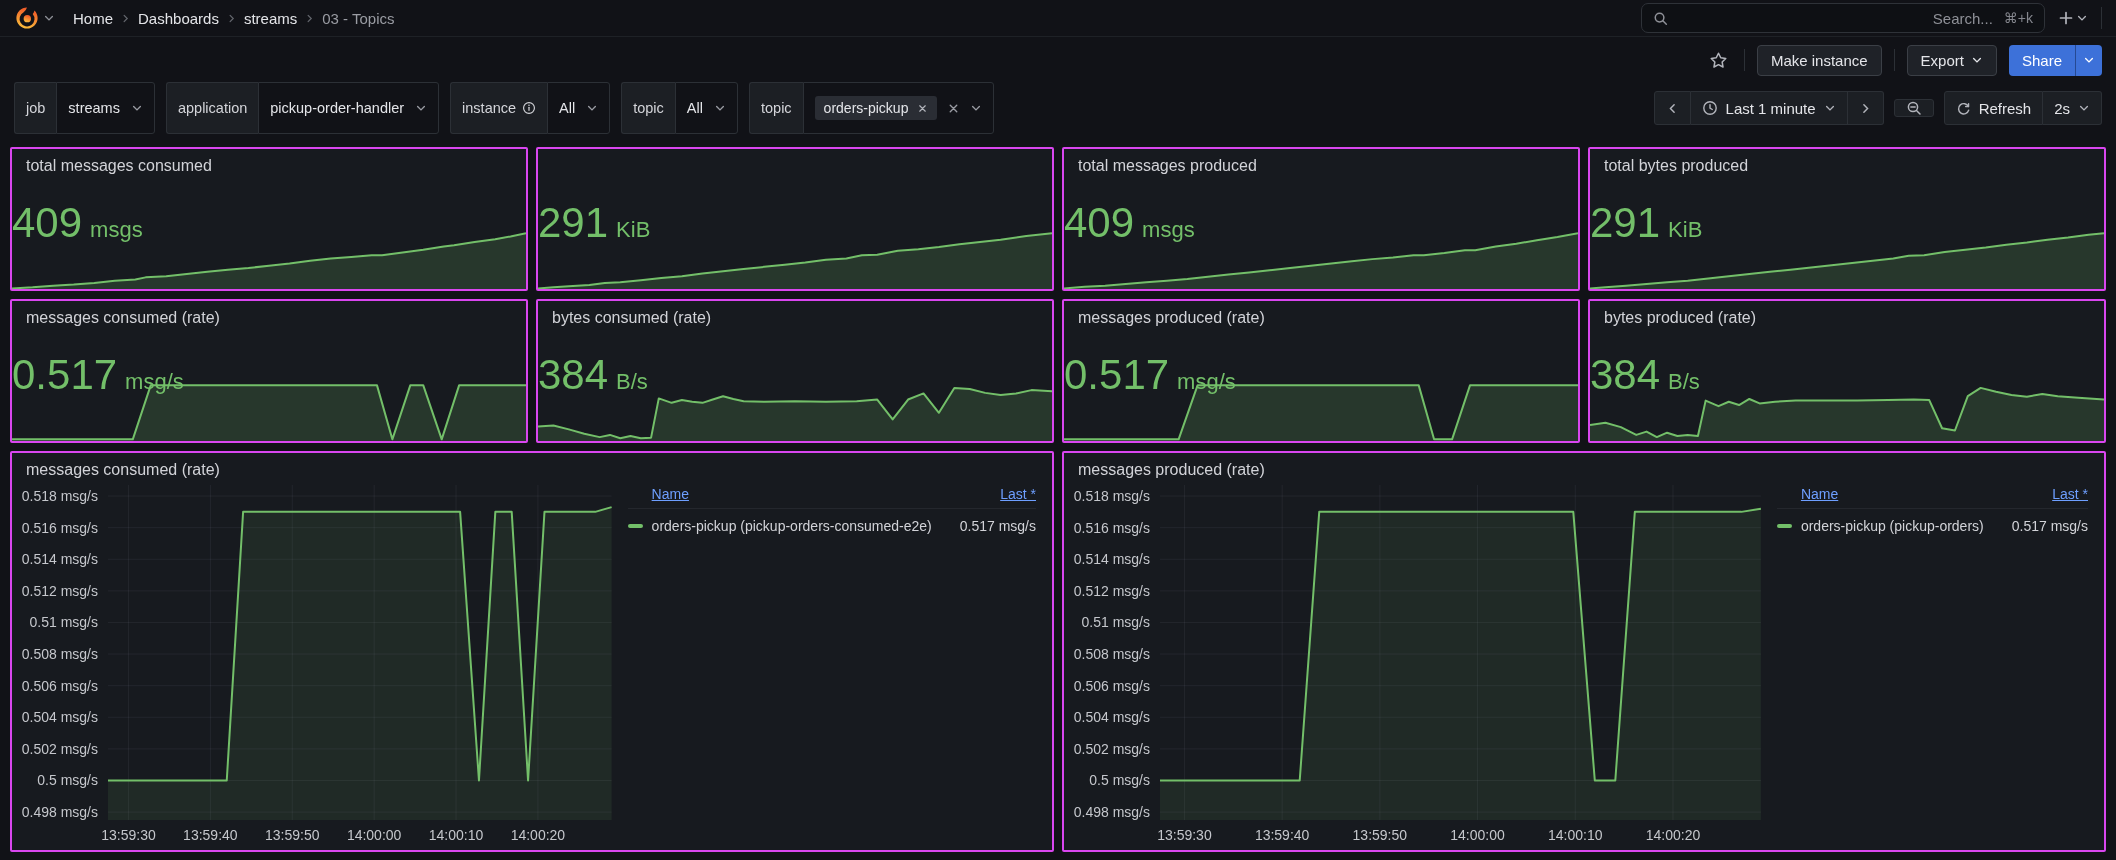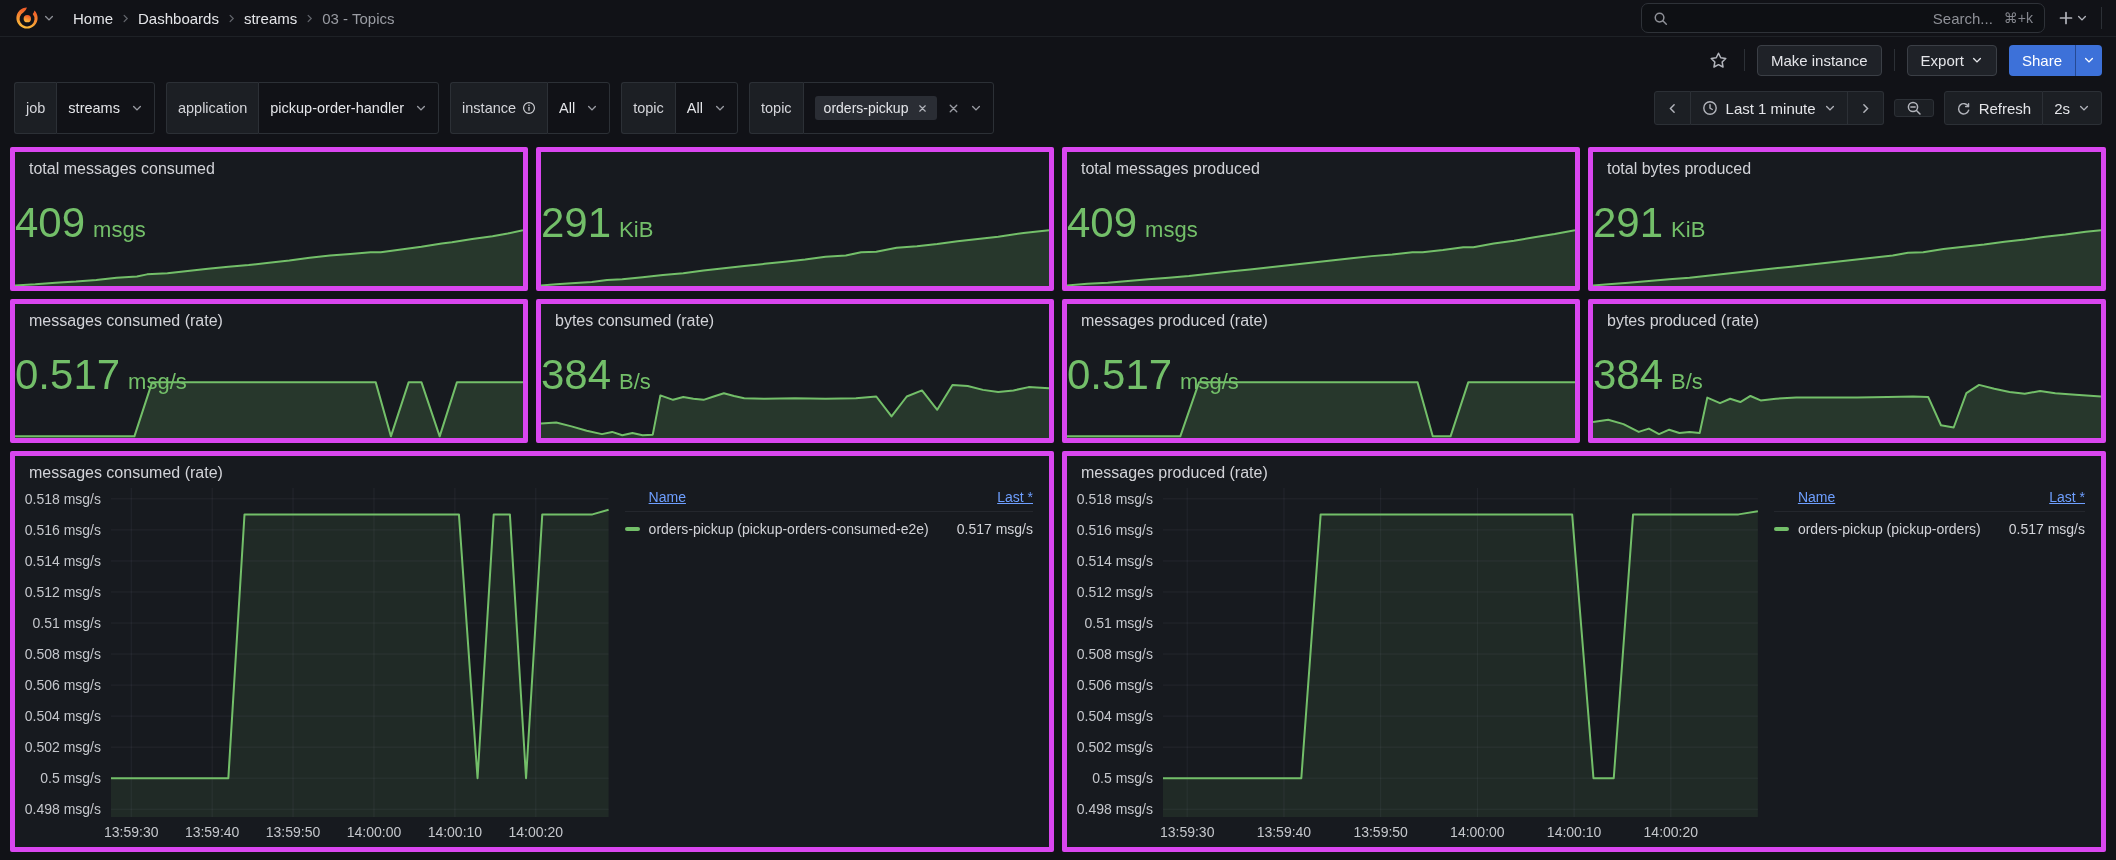--- a/index.html
+++ b/index.html
@@ -58,21 +58,21 @@
   .tgroup .tbtn:first-child { border-radius:3px 0 0 3px; }
   .tgroup .tbtn:last-child { border-radius:0 3px 3px 0; }
   .tbtn.solo { border-radius:3px; }
   .tbtn .dim { color:#b2b4bb; display:flex; }
 
   
   .dash { flex:1; padding:10px 10px 8px; display:flex; flex-direction:column; gap:8px; min-height:0; }
   .row { display:flex; gap:8px; }
   .row.stats { height:144px; flex:none; }
   .row.charts { flex:1; min-height:0; }
-  .panel { flex:1; background:#171a1f; border:5px solid #d946ef; border-radius:2px; position:relative; overflow:hidden; min-width:0; }
+  .panel { flex:1; background:#171a1f; border:2px solid #d946ef; border-radius:2px; position:relative; overflow:hidden; min-width:0; }
   .panel-title { margin:0; font-size:16px; font-weight:500; color:#d2d3d8; padding:8px 14px 0; cursor:pointer; white-space:nowrap; }
 
   
   .stat-value { position:absolute; left:0; right:0; top:53%; transform:translateY(-50%); text-align:left;
                 color:var(--green,#73bf69); z-index:2; white-space:nowrap; }
   .stat-value .num { font-size:42px; font-weight:500; }
   .stat-value .unit { font-size:22px; font-weight:500; margin-left:8px; }
   .spark { position:absolute; left:0; right:0; bottom:0; height:57px; z-index:1; }
   .spark svg { width:100%; height:100%; display:block; }
 

